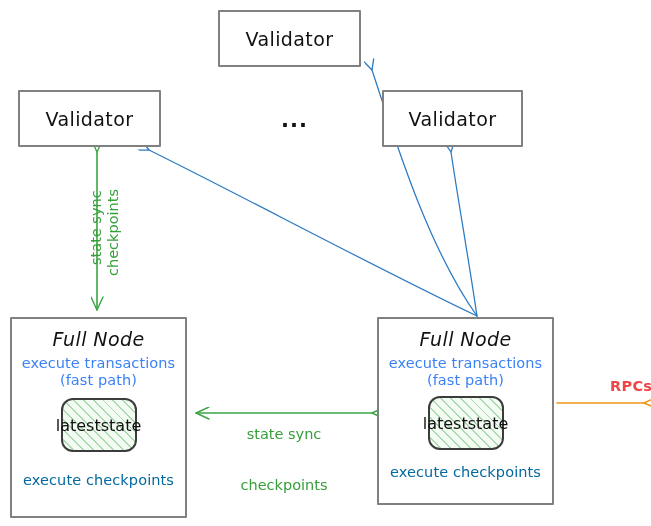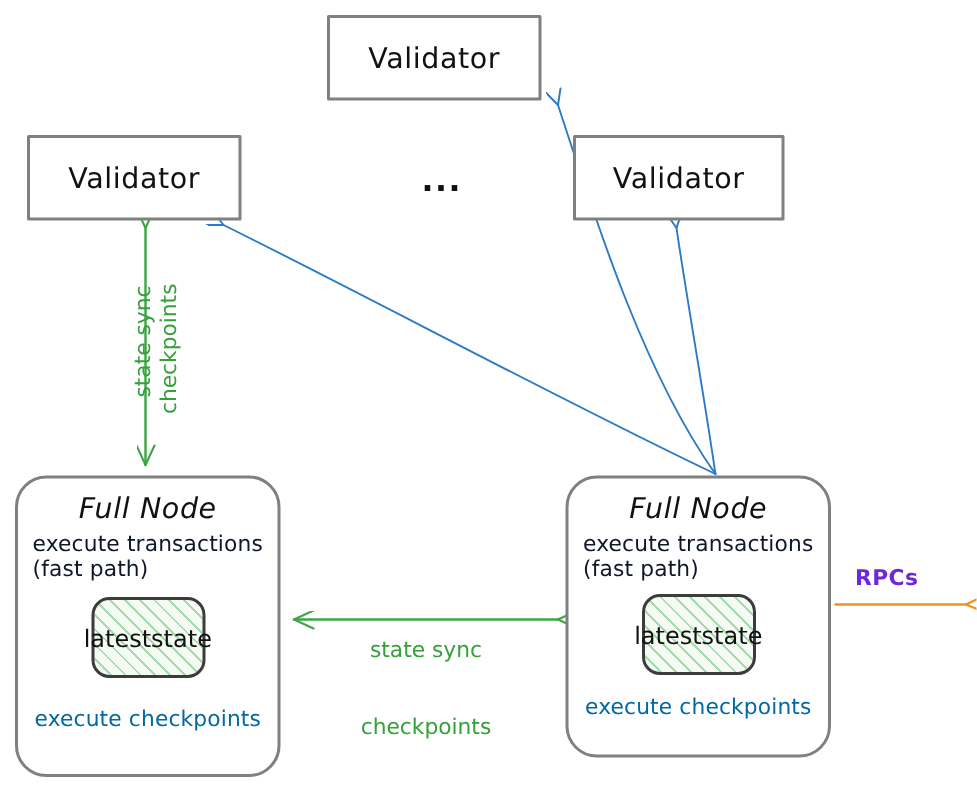--- a/index.html
+++ b/index.html
@@ -35,33 +35,32 @@
     font-family: "DejaVu Sans", sans-serif;
     font-size: 19px;
     color: #111111;
     letter-spacing: 0.4px;
   }
   .fullnode-box {
     display: flex;
     flex-direction: column;
     align-items: center;
     padding-top: 9px;
-    border-radius: 21px;
   }
   .fullnode-title {
     font-size: 19px;
     color: #111111;
     letter-spacing: 0.4px;
     font-style: italic;
     margin-bottom: 5px;
   }
   .fullnode-exec {
     font-size: 14.5px;
-    color: #0f172a;
-    text-align: left;
+    color: #3b82f6;
+    text-align: center;
     line-height: 17px;
     letter-spacing: 0.1px;
   }
   .state-chip {
     position: relative;
     box-sizing: border-box;
     border: 2px solid #3c3c3c;
     border-radius: 12px;
     background-color: #f3fbf3;
     background-image: repeating-linear-gradient(
@@ -96,21 +95,21 @@
     line-height: 1;
   }
   .edge-label {
     position: absolute;
     font-size: 14.5px;
     line-height: 17px;
     white-space: pre;
   }
   .label-blue { color: #1f6fc4; }
   .label-green { color: #36a03a; text-align: center; }
-  .label-orange { color: #6d28d9; font-weight: 700; letter-spacing: 0.3px; }
+  .label-orange { color: #ef4444; font-weight: 700; letter-spacing: 0.3px; margin-left: 40px; }
   .label-vert {
     transform-origin: left top;
     transform: rotate(-90deg);
     color: #36a03a;
     text-align: center;
   }
   svg.overlay {
     position: absolute;
     left: 0;
     top: 0;

